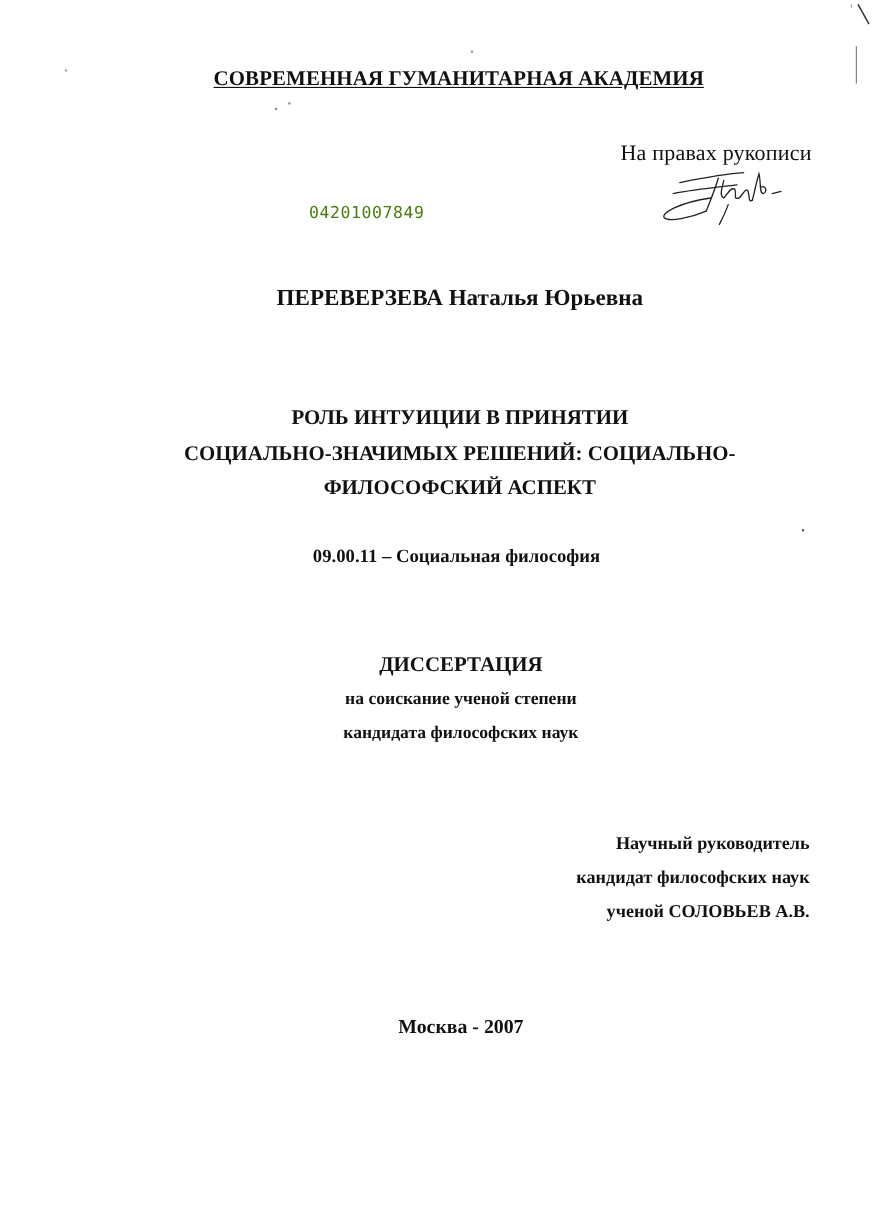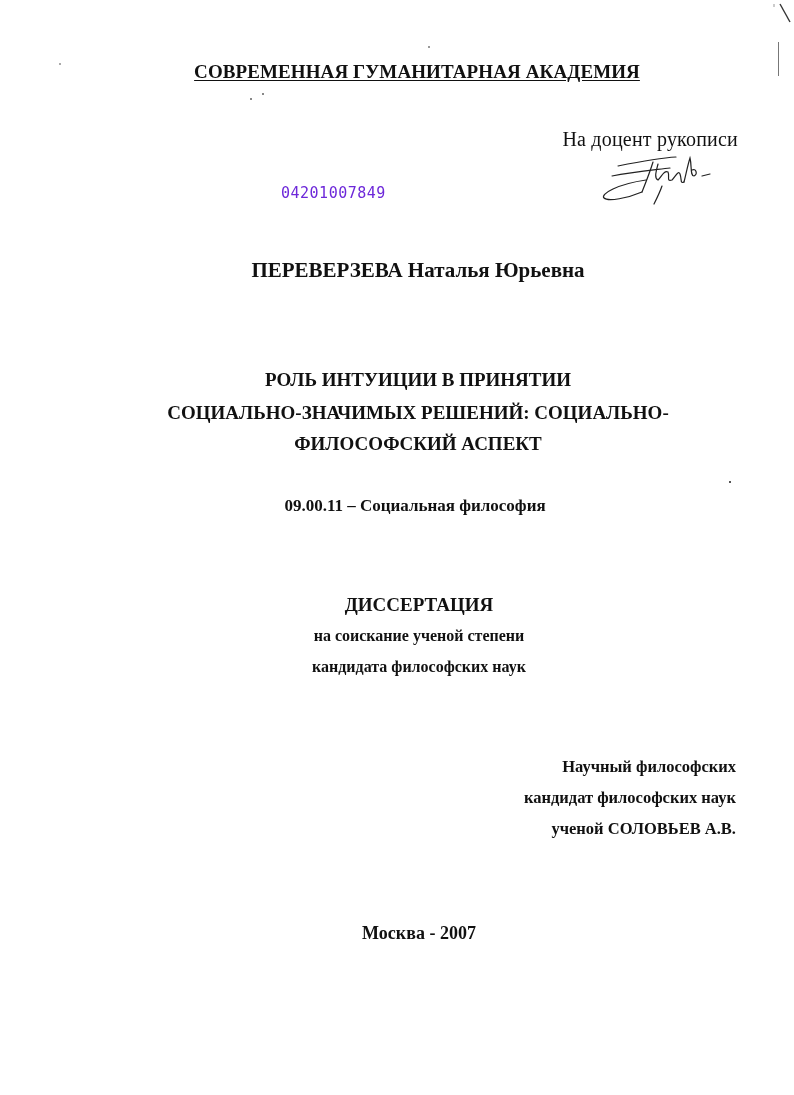--- a/index.html
+++ b/index.html
@@ -40,21 +40,21 @@
       font-size: 20px;
       font-weight: normal;
       letter-spacing: 0.2px;
     }
     #catalog-number {
       top: 184px;
       left: 281px;
       font-family: "DejaVu Sans Mono", "Liberation Mono", monospace;
       font-size: 15px;
       letter-spacing: 0.5px;
-      color: #6d28d9;
+      color: #4d7c0f;
     }
     #author-name {
       top: 258px;
       left: 0;
       width: 836px;
       font-size: 21px;
       font-weight: bold;
     }
     .title-line {
       font-size: 19px;
@@ -111,21 +111,21 @@
     .mark {
       position: absolute;
       background: #666;
     }
   </style>
 </head>
 <body>
 
 <div id="institution" class="center-line">СОВРЕМЕННАЯ ГУМАНИТАРНАЯ АКАДЕМИЯ</div>
 
-<div id="manuscript-note" class="abs">На доцент рукописи</div>
+<div id="manuscript-note" class="abs">На правах рукописи</div>
 
 <svg class="abs" style="left:598px; top:154px;" width="120" height="52" viewBox="0 0 120 52">
   <g fill="none" stroke="#222" stroke-width="1.2" stroke-linecap="round">
     <path d="M20 12 C40 8, 60 4, 78 3"></path>
     <path d="M14 22 C34 18, 56 16, 72 14"></path>
     <path d="M55 8 C52 18, 48 28, 44 38"></path>
     <path d="M44 38 C30 44, 10 48, 6 44 C2 40, 20 30, 48 26"></path>
     <path d="M60 10 C58 18, 56 24, 60 26 C64 22, 66 16, 70 18 C72 22, 68 28, 74 26 C78 22, 80 16, 82 20 C84 26, 82 30, 86 28"></path>
     <path d="M86 28 C88 20, 90 10, 92 4 C94 12, 92 22, 96 22 C100 20, 98 14, 94 16"></path>
     <path d="M64 32 C62 38, 58 46, 56 50"></path>
@@ -140,21 +140,21 @@
 <div id="title-line-1" class="center-line title-line">РОЛЬ ИНТУИЦИИ В ПРИНЯТИИ</div>
 <div id="title-line-2" class="center-line title-line">СОЦИАЛЬНО-ЗНАЧИМЫХ РЕШЕНИЙ: СОЦИАЛЬНО-</div>
 <div id="title-line-3" class="center-line title-line">ФИЛОСОФСКИЙ АСПЕКТ</div>
 
 <div id="specialty" class="center-line">09.00.11 – Социальная философия</div>
 
 <div id="doc-type" class="center-line">ДИССЕРТАЦИЯ</div>
 <div id="degree-line-1" class="center-line">на соискание ученой степени</div>
 <div id="degree-line-2" class="center-line">кандидата философских наук</div>
 
-<div id="supervisor-1" class="supervisor-line">Научный философских</div>
+<div id="supervisor-1" class="supervisor-line">Научный руководитель</div>
 <div id="supervisor-2" class="supervisor-line">кандидат философских наук</div>
 <div id="supervisor-3" class="supervisor-line">ученой СОЛОВЬЕВ А.В.</div>
 
 <div id="place-year" class="center-line">Москва - 2007</div>
 
 <svg class="abs" style="left:770px; top:0px;" width="24" height="30" viewBox="0 0 24 30">
   <path d="M10 4 L20 22" stroke="#333" stroke-width="1.4" fill="none"></path>
   <path d="M4 4 L4 7" stroke="#999" stroke-width="1" fill="none"></path>
 </svg>
 <div class="mark" style="left:778px; top:42px; width:1px; height:34px; background:#777;"></div>

